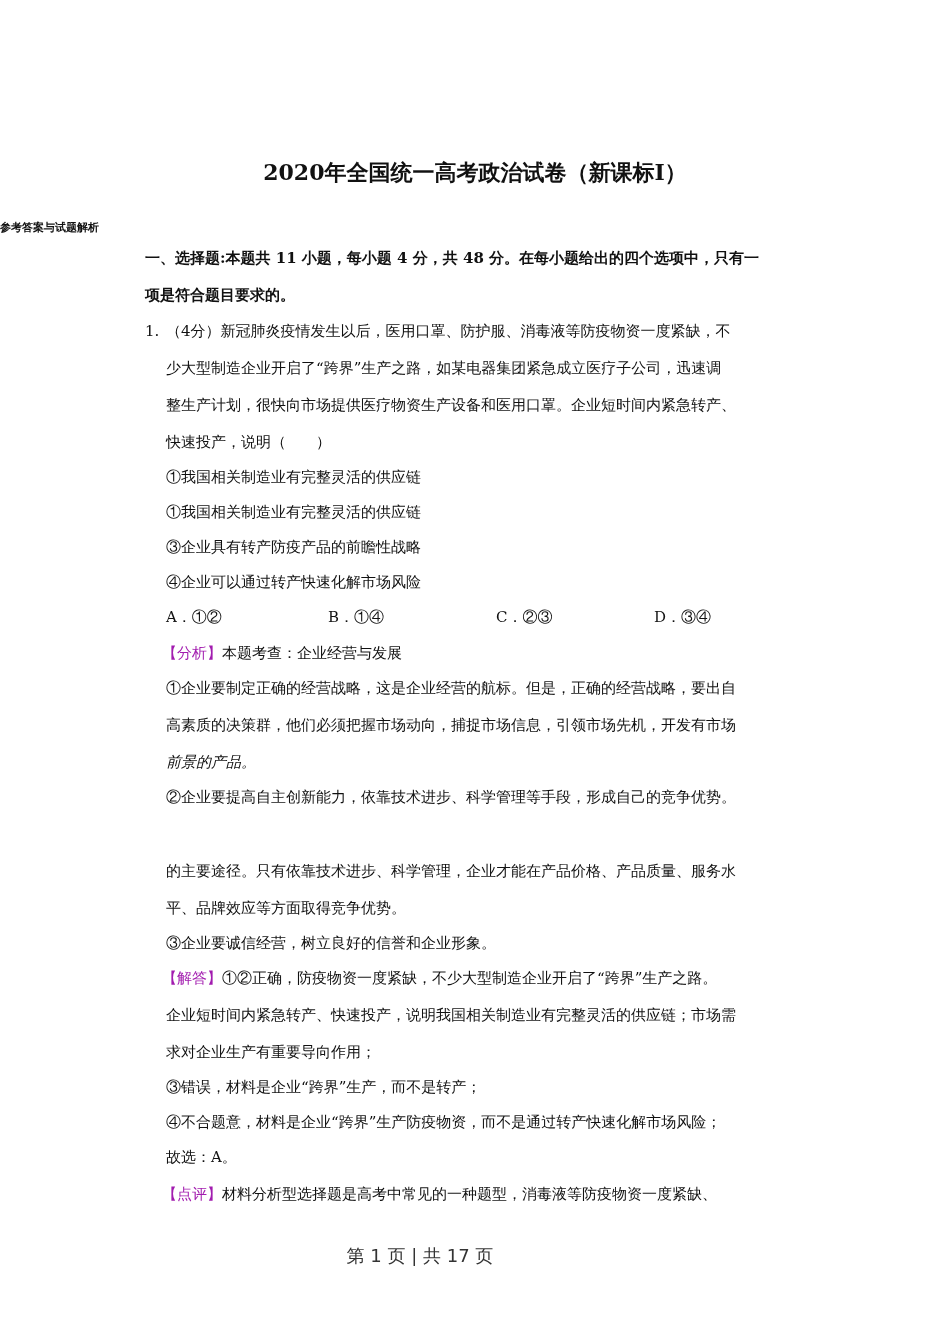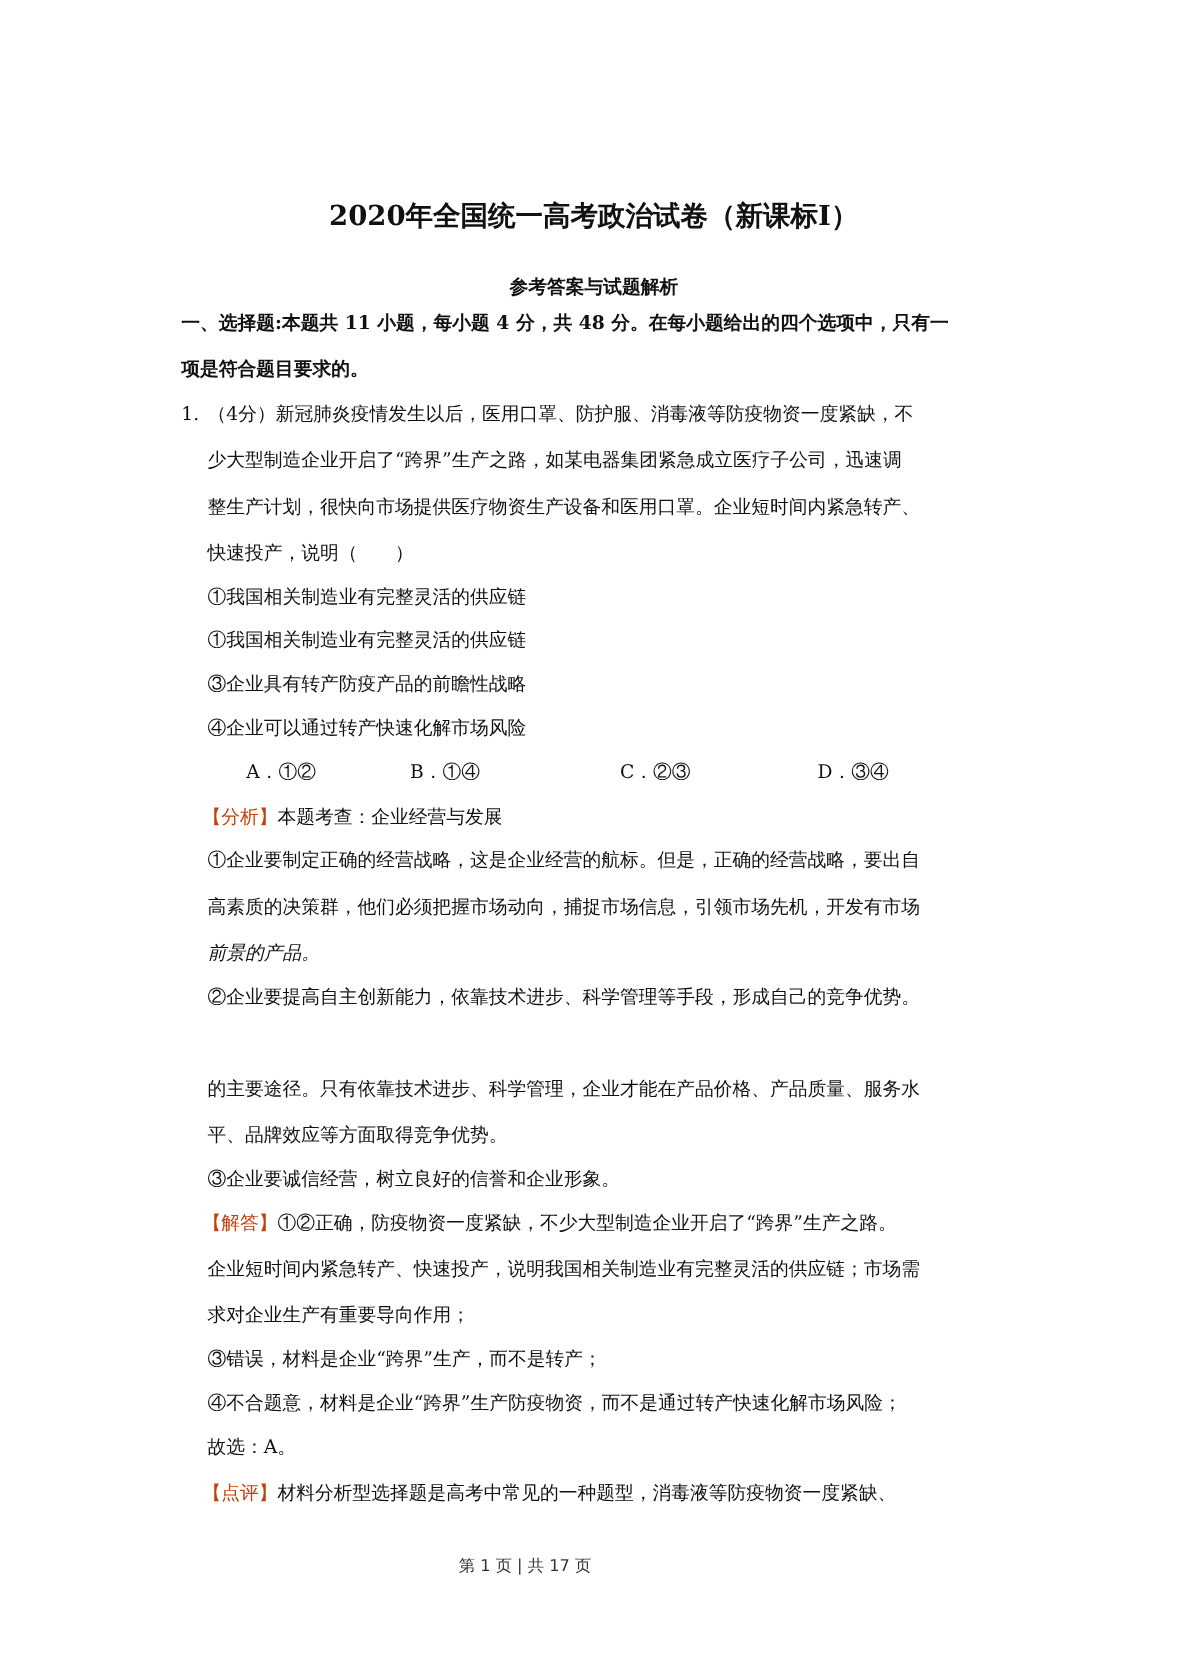--- a/index.html
+++ b/index.html
@@ -26,58 +26,58 @@
       left: 0; width: 950px;
       text-align: center;
       font-size: 22px;
       font-weight: bold;
       letter-spacing: 0px;
     }
     .subtitle {
       position: absolute;
       top: 220px;
       left: 0; width: 950px;
-      text-align: center;
-      font-size: 15px;
+      text-align: left;
+      font-size: 11px;
       font-weight: bold;
     }
     .section-head {
       position: absolute;
       left: 145px;
       width: 665px;
       font-size: 15px;
       font-weight: bold;
       line-height: 37px;
       top: 240px;
     }
     .line {
       position: absolute;
       font-size: 15px;
       white-space: nowrap;
       line-height: 20px;
     }
     .ind { left: 166px; }
     .num { left: 145px; }
-    .tag { color: #c2410c; }
+    .tag { color: #a21caf; }
     .options {
       position: absolute;
       left: 166px;
       top: 607px;
       width: 600px;
       font-size: 15px;
       line-height: 20px;
     }
     .opt { position: absolute; top: 0; white-space: nowrap; }
     .footer {
       position: absolute;
       top: 1244px;
       left: 0; width: 840px;
       text-align: center;
       font-family: "DejaVu Sans", "Liberation Sans", sans-serif;
-      font-size: 13px;
+      font-size: 18px;
       color: #333;
     }
   </style>
 </head>
 <body>
 
 <div class="page">
 
   <div class="title">2020年全国统一高考政治试卷（新课标Ⅰ）</div>
   <div class="subtitle">参考答案与试题解析</div>
@@ -92,21 +92,21 @@
   <div class="line ind" style="top:358px;">少大型制造企业开启了“跨界”生产之路，如某电器集团紧急成立医疗子公司，迅速调</div>
   <div class="line ind" style="top:395px;">整生产计划，很快向市场提供医疗物资生产设备和医用口罩。企业短时间内紧急转产、</div>
   <div class="line ind" style="top:432px;">快速投产，说明（　　）</div>
 
   <div class="line ind" style="top:467px;">①我国相关制造业有完整灵活的供应链</div>
   <div class="line ind" style="top:502px;">①我国相关制造业有完整灵活的供应链</div>
   <div class="line ind" style="top:537px;">③企业具有转产防疫产品的前瞻性战略</div>
   <div class="line ind" style="top:572px;">④企业可以通过转产快速化解市场风险</div>
 
   <div class="options">
-    <span class="opt" style="left:0px;margin-left:31px;">A．①②</span>
+    <span class="opt" style="left:0px;">A．①②</span>
     <span class="opt" style="left:162px;">B．①④</span>
     <span class="opt" style="left:330px;">C．②③</span>
     <span class="opt" style="left:488px;">D．③④</span>
   </div>
 
   <div class="line ind" style="top:643px; left:162px;">
     <span class="tag">【分析】</span><span>本题考查：企业经营与发展</span>
   </div>
   <div class="line ind" style="top:678px;">①企业要制定正确的经营战略，这是企业经营的航标。但是，正确的经营战略，要出自</div>
   <div class="line ind" style="top:715px;">高素质的决策群，他们必须把握市场动向，捕捉市场信息，引领市场先机，开发有市场</div>

